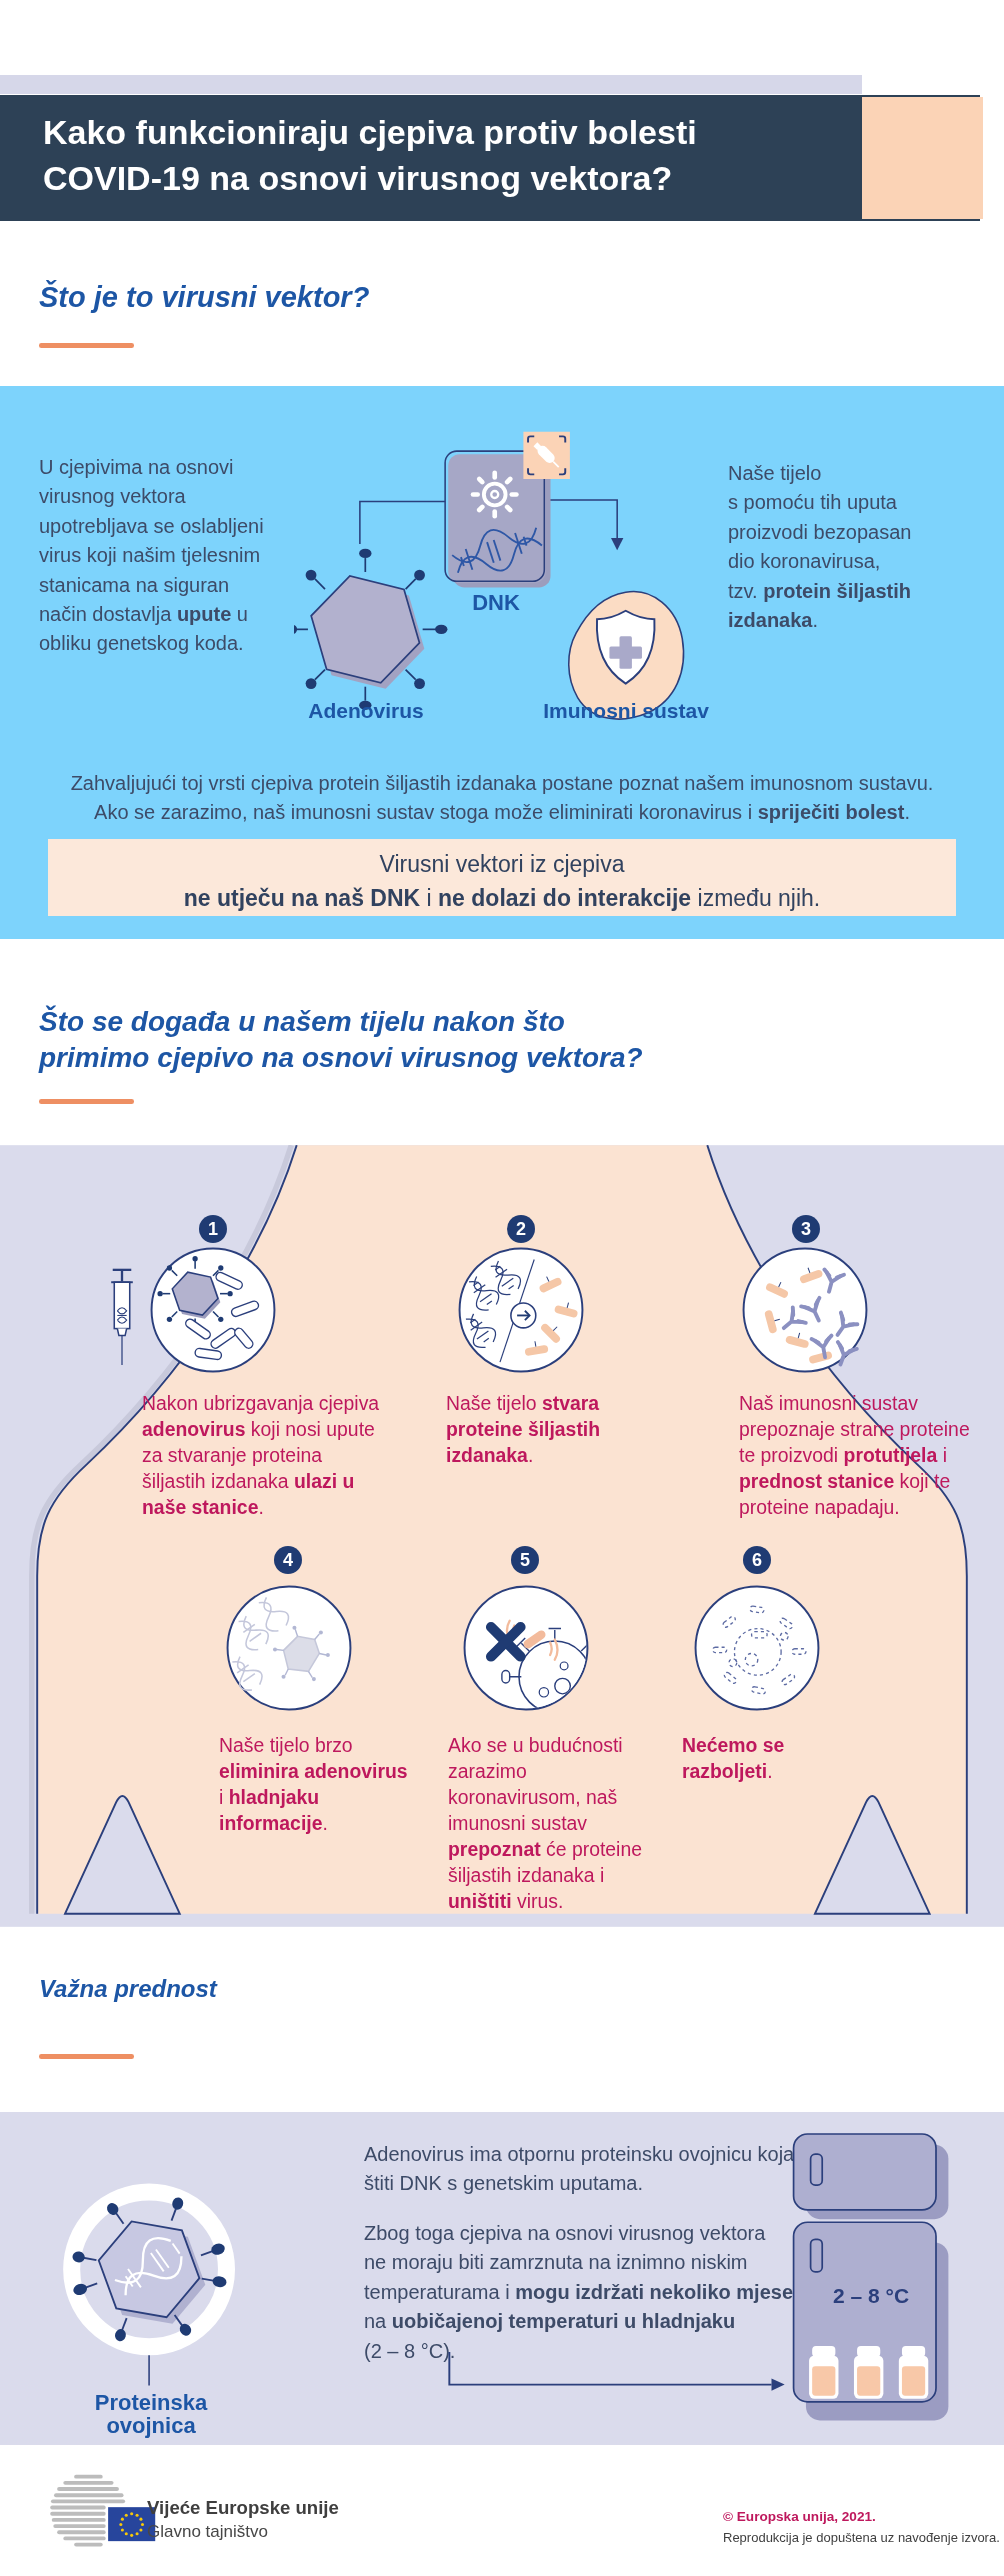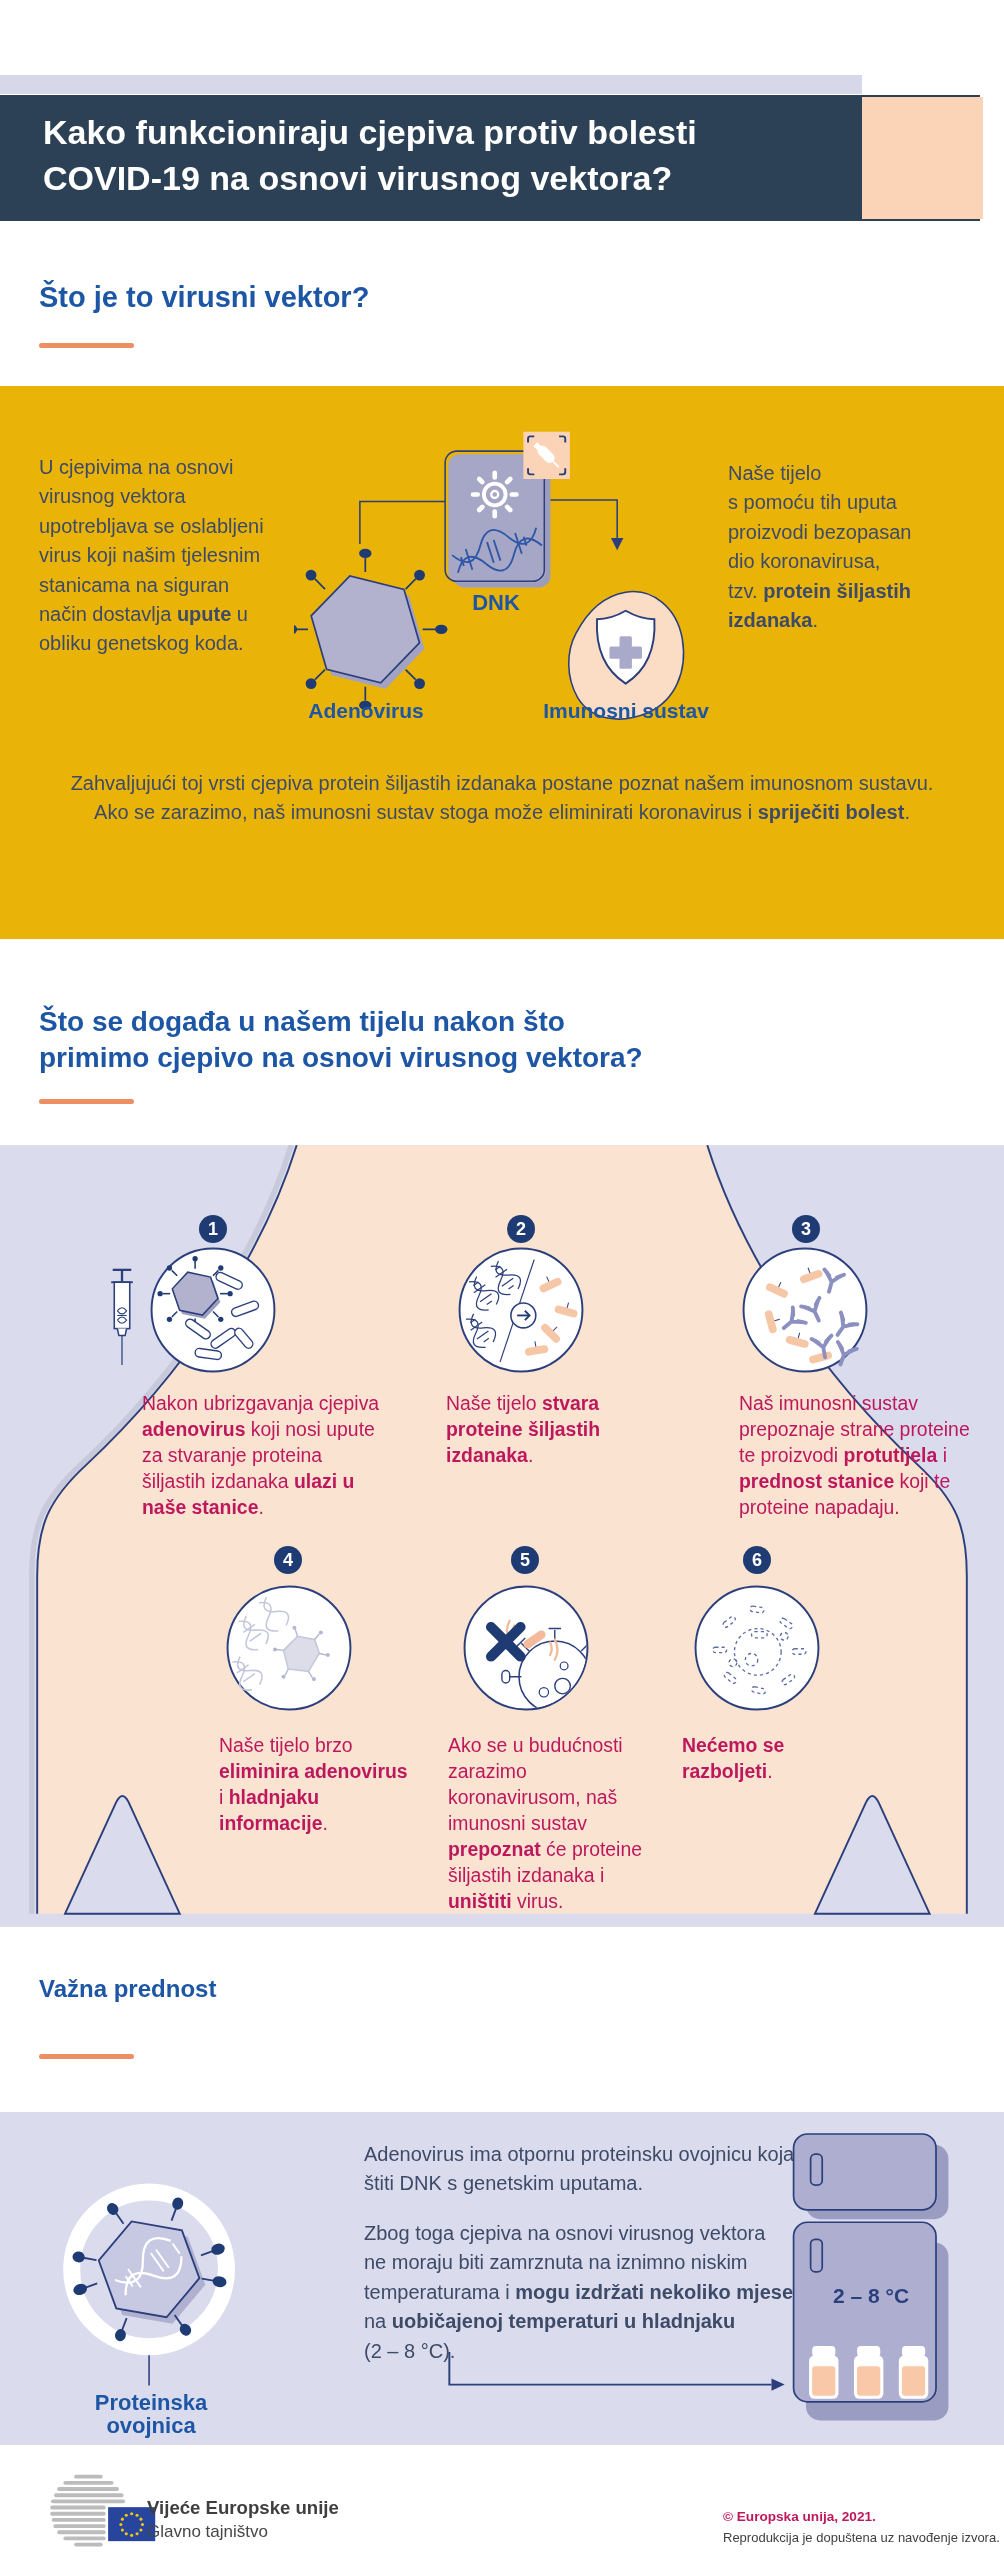--- a/index.html
+++ b/index.html
@@ -7,24 +7,24 @@
         font-family:"Liberation Sans",sans-serif;overflow:hidden;}
   .abs{position:absolute;}
   .pre{white-space:pre-line;}
   .b{font-weight:700;}
   
   .lavstrip{left:0;top:75px;width:862px;height:19.4px;background:#d6d7e9;}
   .banner{left:0;top:95px;width:980px;height:126px;background:#2d4156;}
   .banner .t{position:absolute;left:43px;top:14px;color:#ffffff;font-size:34px;
              font-weight:700;line-height:46px;}
   .peachsq{left:862px;top:97px;width:121px;height:122px;background:#fbd3b6;}
-  .h-sec{color:#1d56a5;font-weight:700;}
+  .h-sec{color:#1d56a5;font-weight:700;font-style:italic;}
   .rule{width:95px;height:5.4px;background:#ee8f63;border-radius:2.3px;}
   
-  .panel1{left:0;top:386px;width:1004px;height:553px;background:#eab308;}
+  .panel1{left:0;top:386px;width:1004px;height:553px;background:#7dd3fc;}
   .para{font-size:20px;line-height:29.4px;color:#3d4b68;}
   .label{font-size:21px;font-weight:700;color:#1d56a5;text-align:center;line-height:23px;}
   .summary{width:1004px;text-align:center;font-size:20px;line-height:29.4px;color:#3d4b68;}
   .callout{left:48px;top:453px;width:908px;height:77px;background:#fce8da;}
   .callout .l1{margin-top:7.7px;text-align:center;font-size:23px;line-height:34px;color:#31425f;}
   .callout .l2{text-align:center;font-size:23px;line-height:34px;color:#31425f;}
   
   .steps{left:0;top:1145px;width:1004px;height:782px;}
   .badge{width:28px;height:28px;border-radius:50%;background:#1f3b73;color:#fff;
          font-size:18px;font-weight:700;display:flex;align-items:center;justify-content:center;}
@@ -162,20 +162,24 @@
       </g>
     </svg>
 
     <div class="abs label" style="left:434px;top:205px;width:124px;font-size:22px;">DNK</div>
     <div class="abs label" style="left:281px;top:313px;width:170px;">Adenovirus</div>
     <div class="abs label" style="left:541px;top:313px;width:170px;">Imunosni sustav</div>
 
     <div class="abs summary" style="top:383px;">Zahvaljujući toj vrsti cjepiva protein šiljastih izdanaka postane poznat našem imunosnom sustavu.</div>
     <div class="abs summary" style="top:412px;"><span>Ako se zarazimo, naš imunosni sustav stoga može eliminirati koronavirus i </span><span class="b">spriječiti bolest</span><span>.</span></div>
 
+    <div class="abs callout">
+      <div class="l1">Virusni vektori iz cjepiva</div>
+      <div class="l2"><span class="b">ne utječu na naš DNK</span><span> i </span><span class="b">ne dolazi do interakcije</span><span> između njih.</span></div>
+    </div>
   </div>
 
   <div class="abs h-sec pre" style="left:39px;top:1004px;font-size:28px;line-height:36px;">Što se događa u našem tijelu nakon što
 primimo cjepivo na osnovi virusnog vektora?</div>
   <div class="abs rule" style="left:39px;top:1099px;"></div>
 
   <div class="abs steps">
     <svg class="abs" style="left:0;top:0;" width="1004" height="782" viewBox="0 0 1296 1009">
       <rect width="1296" height="1009" fill="#dadbec"></rect>
       <path d="M383,0 C336,150 232,300 112,412 C62,458 48,492 48,556 L48,992 L1248,992 L1248,556 C1248,492 1234,458 1184,412 C1064,300 960,150 913,0 Z" fill="#fbe3d2"></path>

